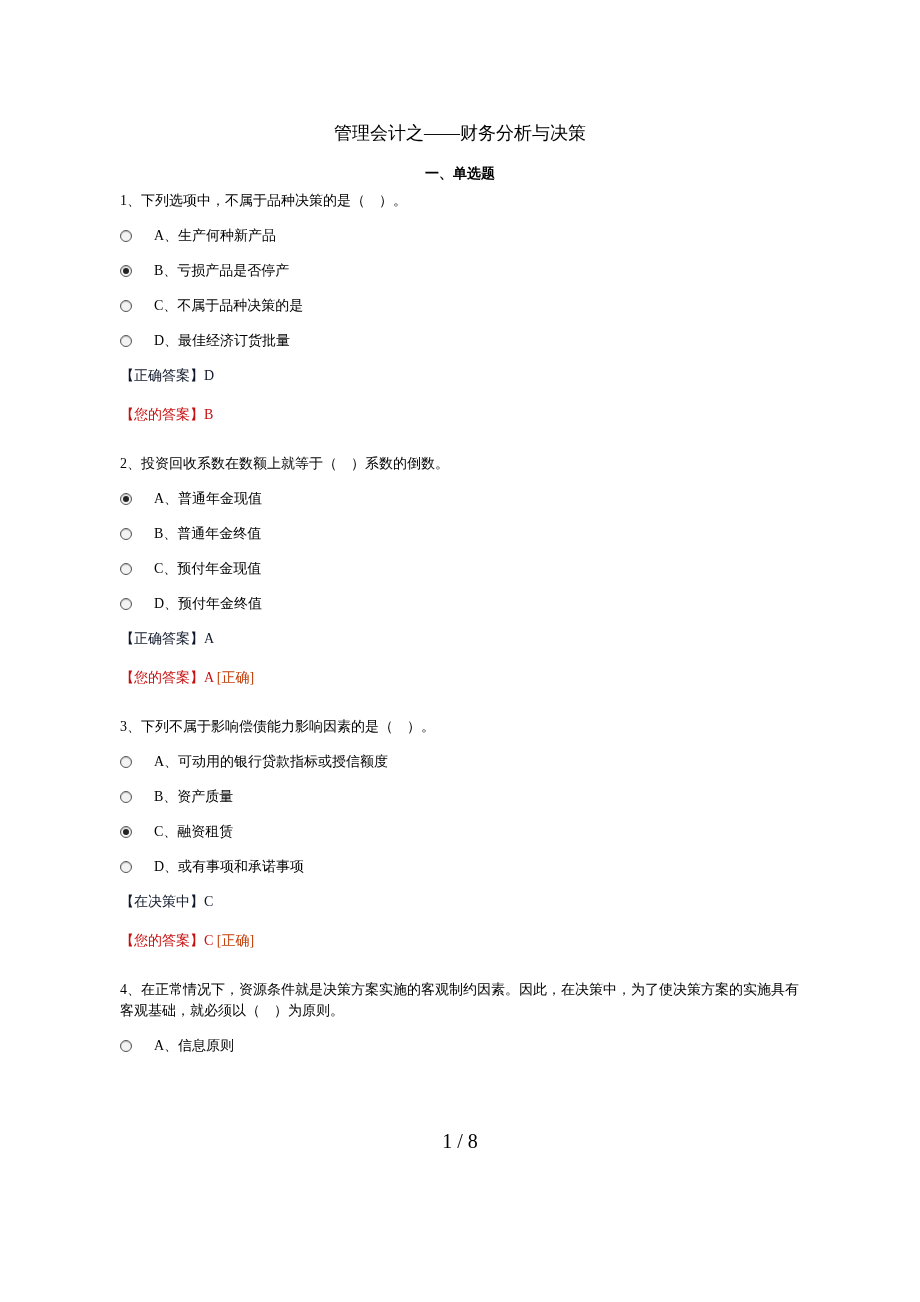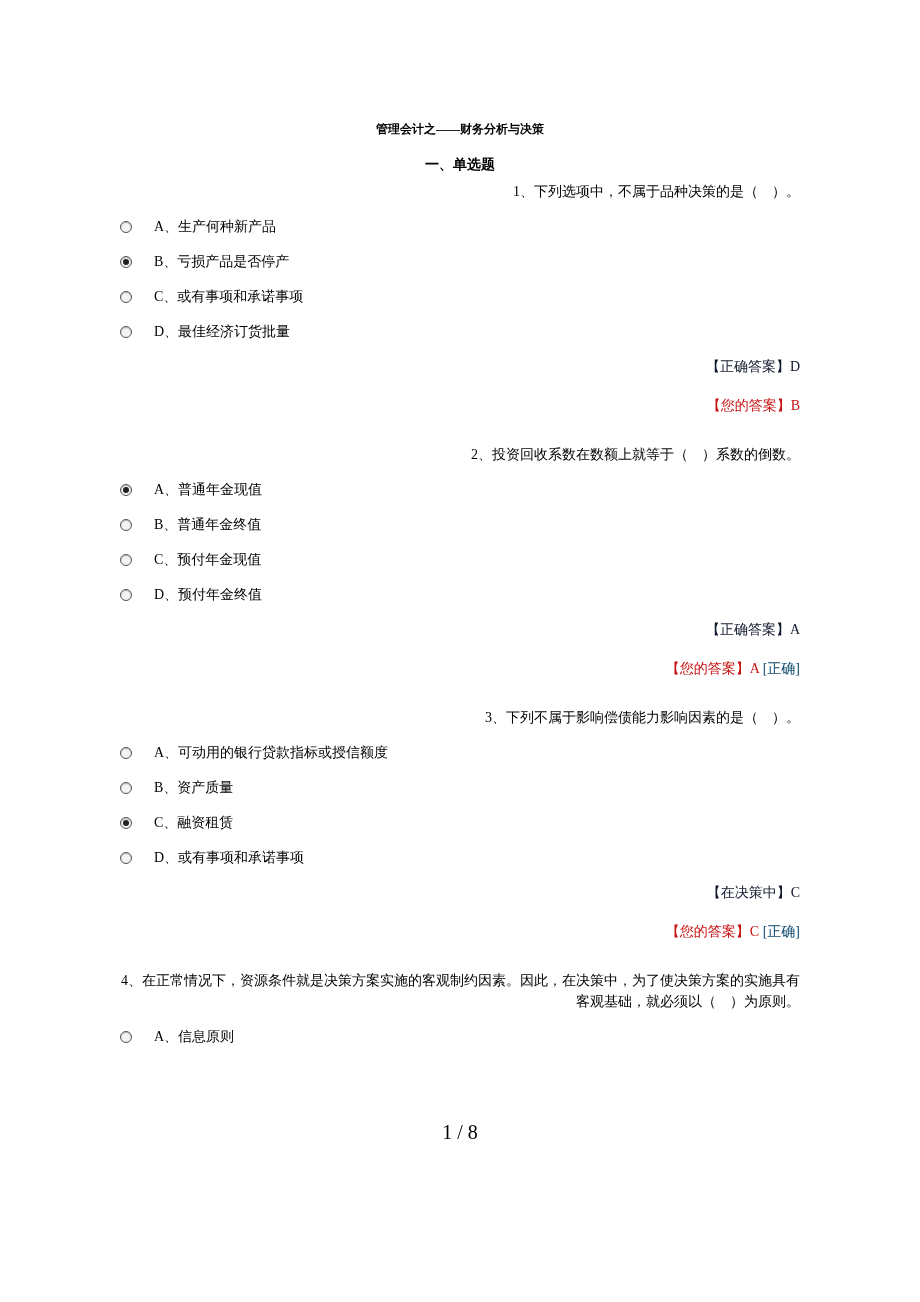--- a/index.html
+++ b/index.html
@@ -11,32 +11,31 @@
     width: 920px;
   }
   .page {
     padding: 120px 120px 40px 120px;
     font-size: 14px;
     line-height: 1.5;
     color: #000;
   }
   .title {
     text-align: center;
-    font-weight: bold;
-    font-size: 12px;
+    font-weight: normal;
+    font-size: 18px;
     margin-bottom: 16px;
   }
   .section-header {
     font-weight: bold;
     margin-bottom: 6px;
     text-align: center;
   }
   .question-block {
     margin-bottom: 28px;
-    text-align: right;
   }
   .q-text {
     margin-bottom: 10px;
   }
   .option-row {
     display: flex;
     align-items: center;
     margin: 14px 0;
   }
   .radio {
@@ -63,21 +62,21 @@
   }
   .correct-answer {
     color: #0f172a;
     margin-top: 4px;
   }
   .your-answer {
     color: #c71010;
     margin-top: 18px;
   }
   .your-answer .mark {
-    color: #0c4a6e;
+    color: #c2410c;
   }
   .page-num {
     text-align: center;
     margin-top: 70px;
     font-size: 20px;
   }
 </style>
 </head>
 <body>
 
@@ -92,21 +91,21 @@
     <div class="option-row">
       <span class="radio"></span>
       <span class="opt-label">A、生产何种新产品</span>
     </div>
     <div class="option-row">
       <span class="radio sel"></span>
       <span class="opt-label">B、亏损产品是否停产</span>
     </div>
     <div class="option-row">
       <span class="radio"></span>
-      <span class="opt-label">C、或有事项和承诺事项</span>
+      <span class="opt-label">C、不属于品种决策的是</span>
     </div>
     <div class="option-row">
       <span class="radio"></span>
       <span class="opt-label">D、最佳经济订货批量</span>
     </div>
     <div class="correct-answer">【正确答案】D</div>
     <div class="your-answer">
       <span>【您的答案】B</span><span class="mark"></span>
     </div>
   </div>

